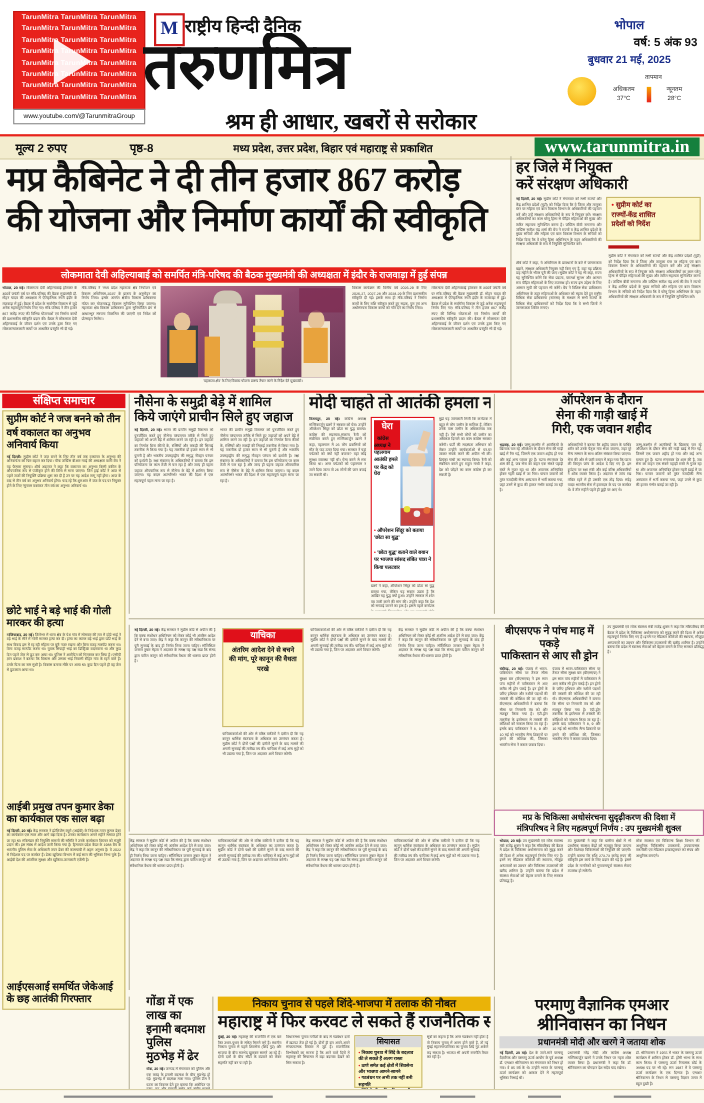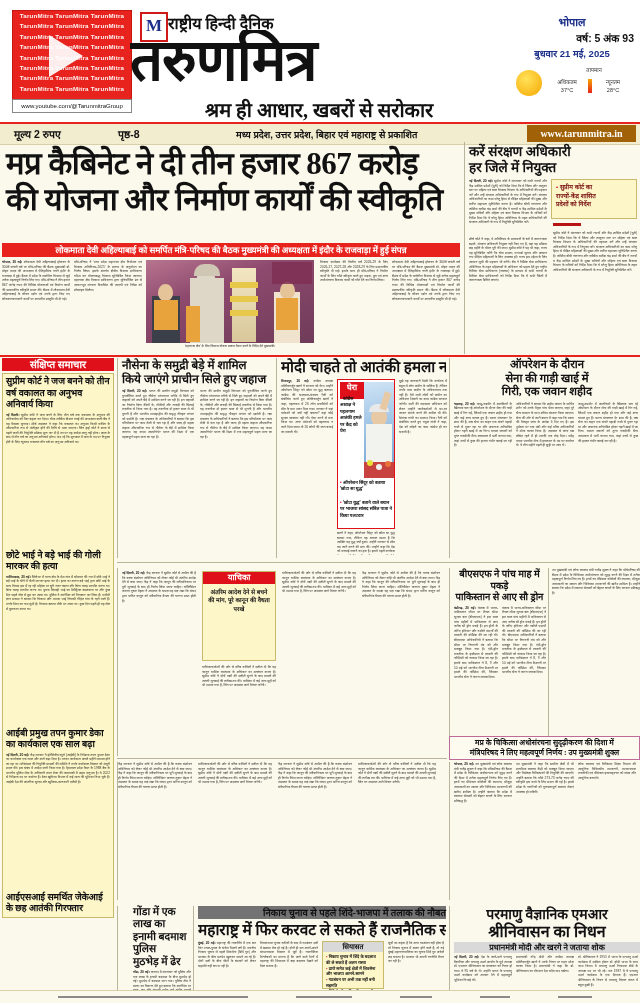--- a/index.html
+++ b/index.html
@@ -53,44 +53,44 @@
   .wx-bar{position:absolute;left:78px;top:13px;width:4px;height:14px;
     background:linear-gradient(#f6a700,#e8221c);}
 
   
   .strip{position:relative;height:20px;background:#f3edcf;
     border-top:2px solid #e8221c;border-bottom:1px solid #d8d0a8;}
   .strip .price{position:absolute;left:14px;top:3px;font-size:10.5px;
     font-weight:bold;color:#111;}
   .strip .pages{position:absolute;left:118px;top:3px;font-size:10.5px;
     font-weight:bold;color:#111;}
-  .strip .states{position:absolute;left:236px;top:4px;font-size:9.5px;
+  .strip .states{position:absolute;left:212px;top:4px;font-size:9.5px;
     font-weight:bold;color:#111;}
-  .strip .web{position:absolute;right:4px;top:1px;width:109px;height:17px;
-    background:#a16207;color:#ffffff;font-size:10px;font-weight:bold;
+  .strip .web{position:absolute;right:4px;top:1px;width:150px;height:17px;
+    background:#15803d;color:#ffffff;font-size:16px;font-weight:bold;
     text-align:center;line-height:17px;font-family:"Liberation Serif",serif;}
 
   
   .rule-red{height:2px;background:#e8221c;}
   .rule-thin{height:1px;background:#b9b49a;}
 
   .h-main{font-family:"Liberation Serif",serif;font-weight:bold;color:#111;}
   .subbar{background:#e8221c;color:#ffffff;font-weight:bold;text-align:center;
     font-size:10.2px;line-height:14px;height:14px;overflow:hidden;
     font-family:"Liberation Serif",serif;}
 
   
   .body-col{font-size:3.3px;line-height:4.6px;color:#3a3a34;text-align:justify;
     word-spacing:0px;overflow:hidden;}
   .dateline{font-weight:bold;color:#222;}
   .redbox{background:#e0101a;color:#fff;font-weight:bold;text-align:center;
     font-family:"Liberation Serif",serif;}
   .yellowbox{background:#fdf6c8;border:1px solid #c9b96b;}
-  .pinkbar{background:#737373;color:#111;font-weight:bold;text-align:right;
-    font-family:Liberation Serif, serif;}
+  .pinkbar{background:#eab308;color:#111;font-weight:bold;text-align:center;
+    font-family:Liberation Sans, sans-serif;}
   .greybar{background:#d9d9d9;color:#111;font-weight:bold;text-align:center;
     font-family:"Liberation Serif",serif;}
 
   .photo{background:linear-gradient(160deg,#b8758f 0%,#8e4a6e 35%,#6f3b59 100%);
     position:relative;overflow:hidden;}
   .photo2{background:linear-gradient(170deg,#cfe3f5 0%,#9fc4e6 45%,#6f9fcc 100%);}
   .pcap{font-size:3.2px;color:#333;line-height:4.2px;text-align:center;}
 
   .fig-head{position:absolute;border-radius:50% 50% 45% 45%;background:#e6c49a;}
   .fig-body{position:absolute;background:#e8dfce;}
@@ -187,22 +187,22 @@
         <div style="position:absolute;left:126px;top:2px;width:40px;height:22px;background:#7e2d52;opacity:.8;"></div>
       </div>
       <div class="pcap" style="position:absolute;left:144px;top:84px;width:168px;">'महाराजा क्षेत्र' के लिए विकास योजना प्रारूप तैयार करने के निर्देश देते मुख्यमंत्री।</div>
 
       <div class="body-col" style="position:absolute;left:318px;top:0;width:68px;height:92px;">विकास कार्यक्रम की वित्तीय वर्ष 2026-29 के लिए 2026-27, 2027-28 और 2028-29 के लिए प्रशासकीय स्वीकृति दी गई। इसके साथ ही मंत्रि-परिषद ने निर्माण कार्यों के लिए राशि स्वीकृत करते हुए सड़क, पुल एवं अन्य अधोसंरचना विकास कार्यों को गति देने का निर्णय लिया।</div>
       <div class="body-col" style="position:absolute;left:390px;top:0;width:68px;height:92px;">लोकमाता देवी अहिल्याबाई होलकर के 300वें जयंती वर्ष पर मंत्रि-परिषद की बैठक मुख्यमंत्री डॉ. मोहन यादव की अध्यक्षता में ऐतिहासिक नगरी इंदौर के राजवाड़ा में हुई। बैठक में प्रदेश के सर्वांगीण विकास से जुड़े अनेक महत्वपूर्ण निर्णय लिए गए। मंत्रि-परिषद ने तीन हजार 867 करोड़ रुपए की विभिन्न योजनाओं एवं निर्माण कार्यों की प्रशासकीय स्वीकृति प्रदान की। बैठक में लोकमाता देवी अहिल्याबाई के जीवन दर्शन एवं उनके द्वारा किए गए लोककल्याणकारी कार्यों पर आधारित प्रस्तुति भी दी गई।</div>
     </div>
 
     <div style="position:absolute;left:464px;top:0;width:176px;height:212px;border-left:1px solid #b9b49a;
                 padding:2px 3px 0 4px;box-sizing:border-box;">
+      <div class="h-main" style="font-size:13.5px;line-height:16px;">हर जिले में नियुक्त</div>
       <div class="h-main" style="font-size:13.5px;line-height:16px;">करें संरक्षण अधिकारी</div>
-      <div class="h-main" style="font-size:13.5px;line-height:16px;">हर जिले में नियुक्त</div>
 
       <div style="position:relative;margin-top:3px;height:56px;">
         <div class="body-col" style="position:absolute;left:0;top:0;width:78px;height:56px;">
           <span class="dateline">नई दिल्ली, 20 मई।</span>
           <span>सुप्रीम कोर्ट ने मंगलवार को सभी राज्यों और केंद्र शासित प्रदेशों (यूटी) को निर्देश दिया कि वे जिला और तालुका स्तर पर महिला एवं बाल विकास विभाग के अधिकारियों की पहचान करें और उन्हें संरक्षण अधिकारियों के रूप में नियुक्त करें। संरक्षण अधिकारियों का काम घरेलू हिंसा से पीड़ित महिलाओं की मुख्य और त्वरित सहायता सुनिश्चित करना है। जस्टिस बीवी नागरत्ना और जस्टिस सतीश चंद्र शर्मा की बेंच ने राज्यों व केंद्र शासित प्रदेशों के मुख्य सचिवों और महिला एवं बाल विकास विभाग के सचिवों को निर्देश दिया कि वे घरेलू हिंसा अधिनियम के तहत अधिकारियों की संरक्षण अधिकारी के रूप में नियुक्ति सुनिश्चित करें।</span>
         </div>
         <div class="yellowbox" style="position:absolute;left:82px;top:0;width:86px;height:40px;padding:3px 4px;box-sizing:border-box;">
           <div style="font-size:6.2px;line-height:8.6px;font-weight:bold;color:#7a1010;">
             <span style="color:#e0101a;">•</span>
             <span>सुप्रीम कोर्ट का</span><br>
@@ -275,21 +275,21 @@
     <div style="position:absolute;left:276px;top:216px;width:170px;height:200px;border-left:1px solid #b9b49a;padding-left:4px;box-sizing:border-box;">
       <div class="h-main" style="font-size:15.2px;line-height:18px;white-space:nowrap;overflow:hidden;">मोदी चाहते तो आतंकी हमला नहीं होताः खरगे</div>
 
       <div style="position:relative;margin-top:3px;height:176px;">
         <div class="body-col" style="position:absolute;left:0;top:0;width:52px;height:176px;">
           <span class="dateline">विजयपुर, 20 मई।</span>
           <span>कांग्रेस अध्यक्ष मल्लिकार्जुन खरगे ने सरकार को घेरा। उन्होंने ऑपरेशन सिंदूर को छोटा सा युद्ध बताया। कांग्रेस की सदस्यता-संकल्प रैली को संबोधित करते हुए मल्लिकार्जुन खरगे ने कहा, पहलगाम में 26 लोग प्रवासियों को मौत के घाट उतार दिया गया। सरकार ने यहां पर्यटकों को क्यों नहीं बचाया? वहां कोई सुरक्षा व्यवस्था नहीं थी। ऐसा करने से मना किया था। अगर पर्यटकों को पहलगाम न जाने दिया जाता तो 26 लोगों की जान बचाई जा सकती थी।</span>
         </div>
 
         <div style="position:absolute;left:56px;top:0;width:58px;height:150px;border:1.5px solid #e0101a;box-sizing:border-box;background:#fff;">
-          <div class="redbox" style="height:17px;line-height:11px;font-size:8px;width:24px;margin:2px 0 17px 2px;">घेरा</div>
+          <div class="redbox" style="height:27px;line-height:11px;font-size:8px;width:24px;margin:2px 0 17px 2px;">घेरा</div>
           <div class="photo photo2" style="position:absolute;left:26px;top:2px;width:30px;height:96px;">
             <div class="fig-head" style="left:7px;top:26px;width:16px;height:18px;background:#e8c9a6;"></div>
             <div style="position:absolute;left:5px;top:22px;width:20px;height:8px;background:#e9e9e9;border-radius:9px 9px 0 0;"></div>
             <div class="fig-body" style="left:2px;top:42px;width:26px;height:40px;background:#f2f2ee;"></div>
             <div style="position:absolute;left:18px;top:10px;width:7px;height:18px;background:#e8c9a6;transform:rotate(18deg);"></div>
             <div style="position:absolute;left:0;top:80px;width:30px;height:16px;background:#c8423f;"></div>
             <div style="position:absolute;left:3px;top:78px;width:6px;height:6px;border-radius:50%;background:#e8e03a;"></div>
             <div style="position:absolute;left:12px;top:82px;width:6px;height:6px;border-radius:50%;background:#f0f0f0;"></div>
             <div style="position:absolute;left:21px;top:79px;width:6px;height:6px;border-radius:50%;background:#e8703a;"></div>
           </div>

